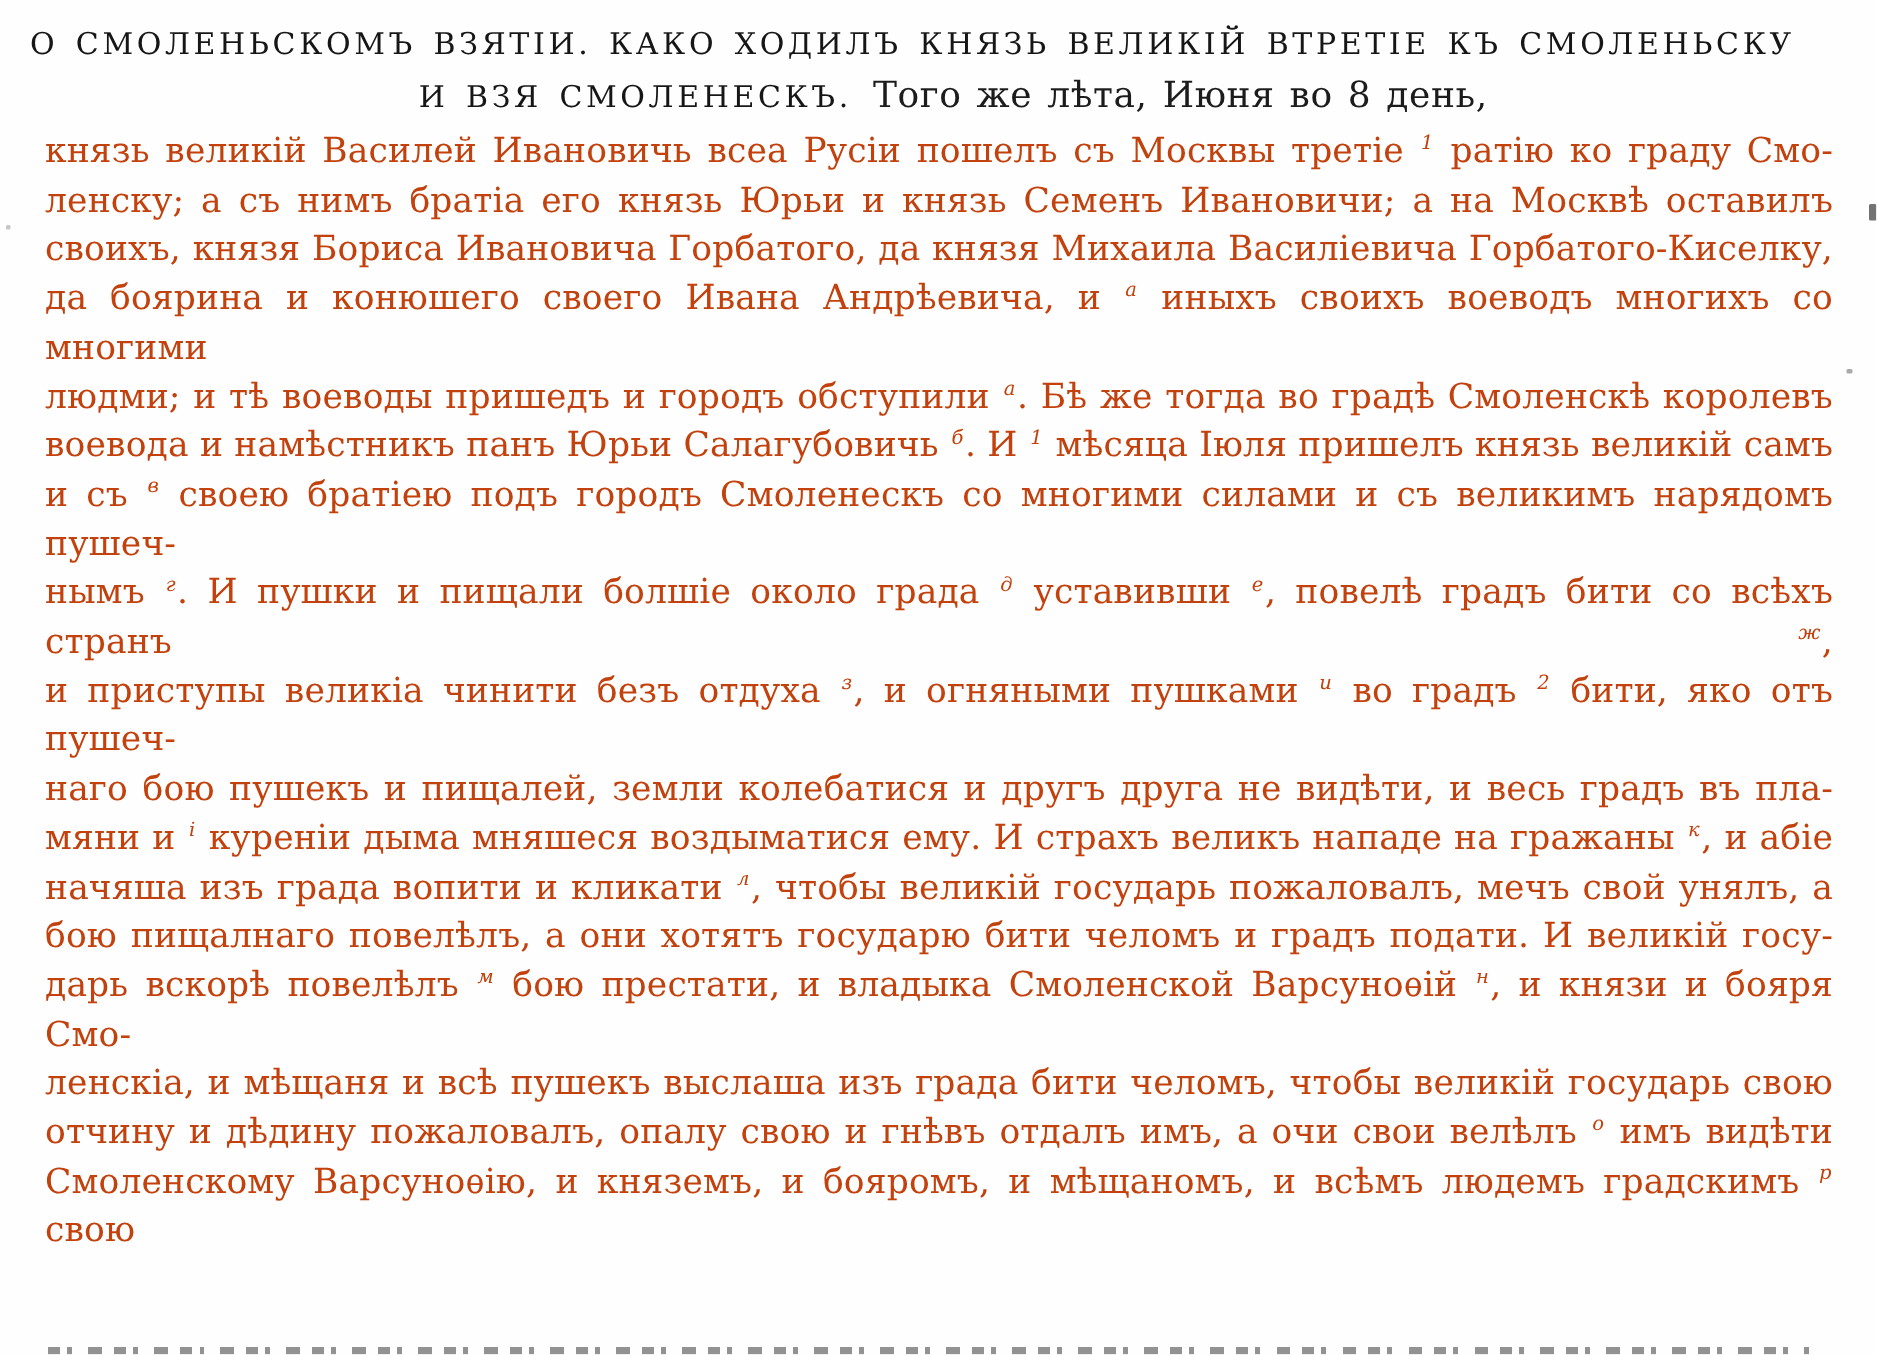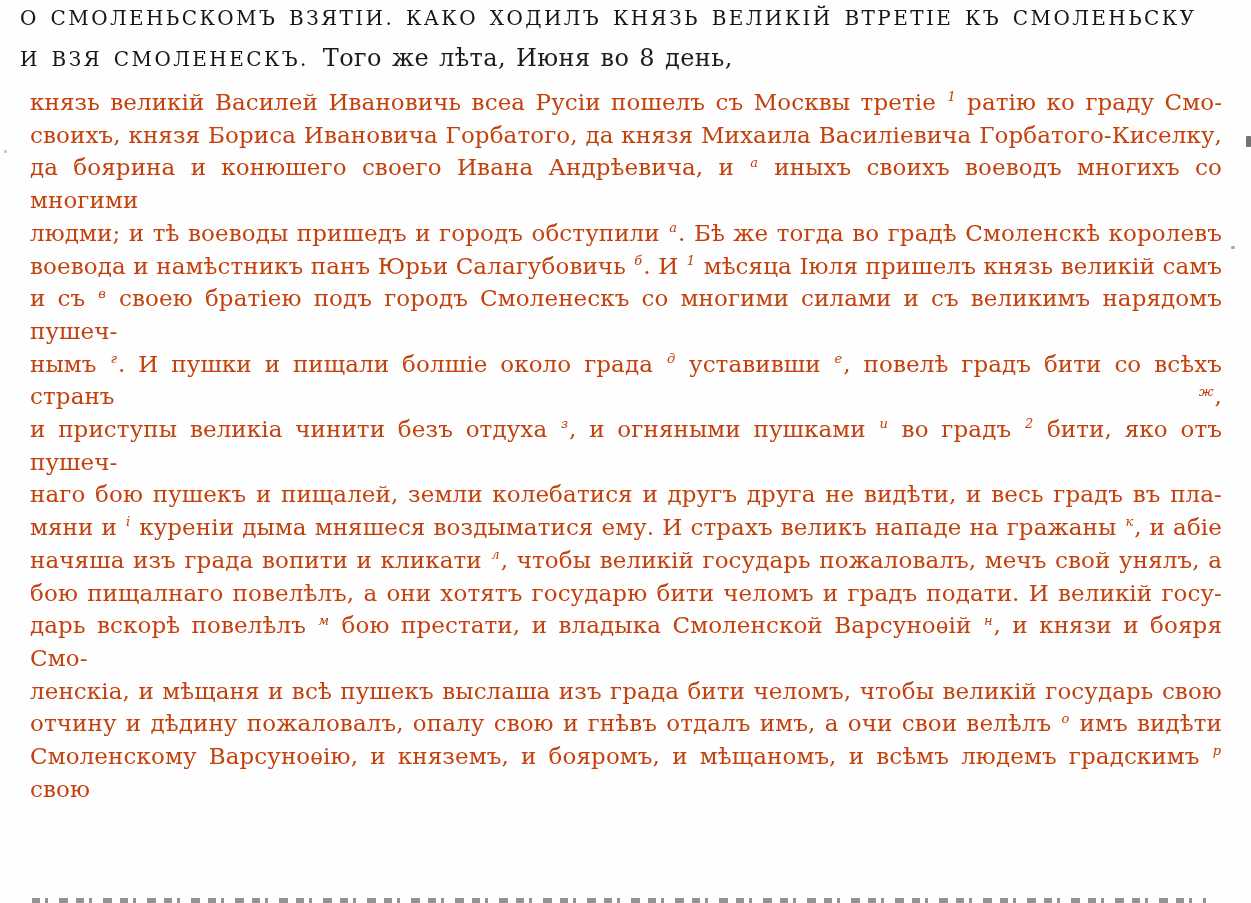--- a/index.html
+++ b/index.html
@@ -5,35 +5,36 @@
   html, body { margin: 0; padding: 0; background: #ffffff; }
   .page {
     position: relative;
     width: 1251px;
     height: 903px;
     background: #fefefe;
     overflow: hidden;
     font-family: "DejaVu Serif", serif;
     color: #1c1c1c;
   }
-  .heading { }
+  .heading { padding-top: 11px; }
   .h1 {
     margin-left: 20px;
     margin-right: 20px;
     font-size: 20px;
     line-height: 36px;
     letter-spacing: 2.4px;
     word-spacing: 3px;
     white-space: nowrap;
     color: #161616;
   }
   .h2 {
     margin-left: 20px;
-    line-height: 44px;
+    line-height: 32px;
     white-space: nowrap;
+    text-align: center;
   }
   .h2caps {
     font-size: 20px;
     letter-spacing: 2.4px;
     word-spacing: 3px;
     color: #161616;
   }
   .h2rest {
     font-size: 24px;
     margin-left: 14px;
@@ -82,20 +83,21 @@
 <div class="page">
   <div class="heading">
     <div class="h1">О СМОЛЕНЬСКОМЪ ВЗЯТІИ. КАКО ХОДИЛЪ КНЯЗЬ ВЕЛИКІЙ ВТРЕТІЕ КЪ СМОЛЕНЬСКУ</div>
     <div class="h2">
       <span class="h2caps">И ВЗЯ СМОЛЕНЕСКЪ.</span><span class="h2rest">Того же лѣта, Июня во 8 день,</span>
     </div>
   </div>
 
   <div class="body-text">
       <div class="line">князь великій Василей Ивановичь всеа Русіи пошелъ съ Москвы третіе <sup>1</sup> ратію ко граду Смо-</div>
+      <div class="line">ленску; а съ нимъ братіа его князь Юрьи и князь Семенъ Ивановичи; а на Москвѣ оставилъ</div>
       <div class="line">своихъ, князя Бориса Ивановича Горбатого, да князя Михаила Василіевича Горбатого-Киселку,</div>
       <div class="line">да боярина и конюшего своего Ивана Андрѣевича, и <sup>а</sup> иныхъ своихъ воеводъ многихъ со многими</div>
       <div class="line">людми; и тѣ воеводы пришедъ и городъ обступили <sup>а</sup>. Бѣ же тогда во градѣ Смоленскѣ королевъ</div>
       <div class="line">воевода и намѣстникъ панъ Юрьи Салагубовичь <sup>б</sup>. И <sup>1</sup> мѣсяца Іюля пришелъ князь великій самъ</div>
       <div class="line">и съ <sup>в</sup> своею братіею подъ городъ Смоленескъ со многими силами и съ великимъ нарядомъ пушеч-</div>
       <div class="line">нымъ <sup>г</sup>. И пушки и пищали болшіе около града <sup>д</sup> уставивши <sup>е</sup>, повелѣ градъ бити со всѣхъ странъ <sup>ж</sup>,</div>
       <div class="line">и приступы великіа чинити безъ отдуха <sup>з</sup>, и огняными пушками <sup>и</sup> во градъ <sup>2</sup> бити, яко отъ пушеч-</div>
       <div class="line">наго бою пушекъ и пищалей, земли колебатися и другъ друга не видѣти, и весь градъ въ пла-</div>
       <div class="line">мяни и <sup>і</sup> куреніи дыма мняшеся воздыматися ему. И страхъ великъ нападе на гражаны <sup>к</sup>, и абіе</div>
       <div class="line">начяша изъ града вопити и кликати <sup>л</sup>, чтобы великій государь пожаловалъ, мечъ свой унялъ, а</div>

